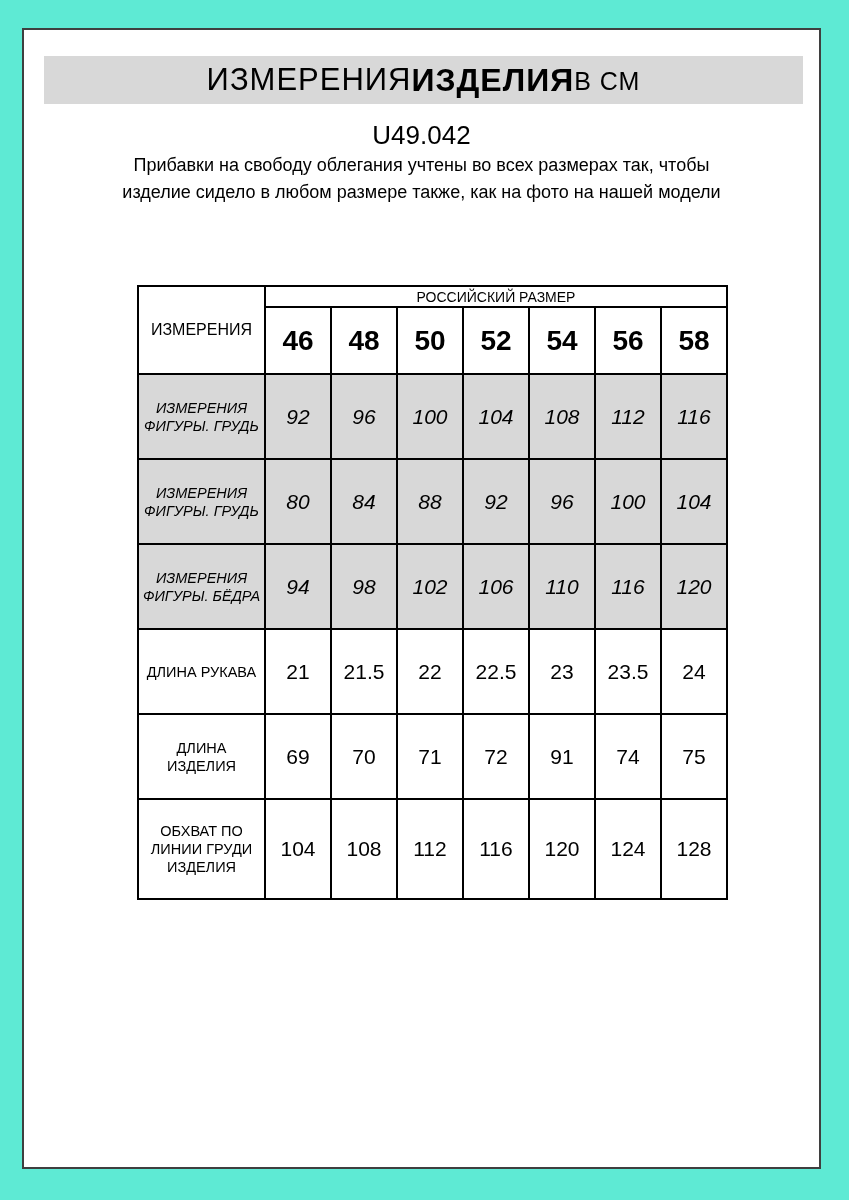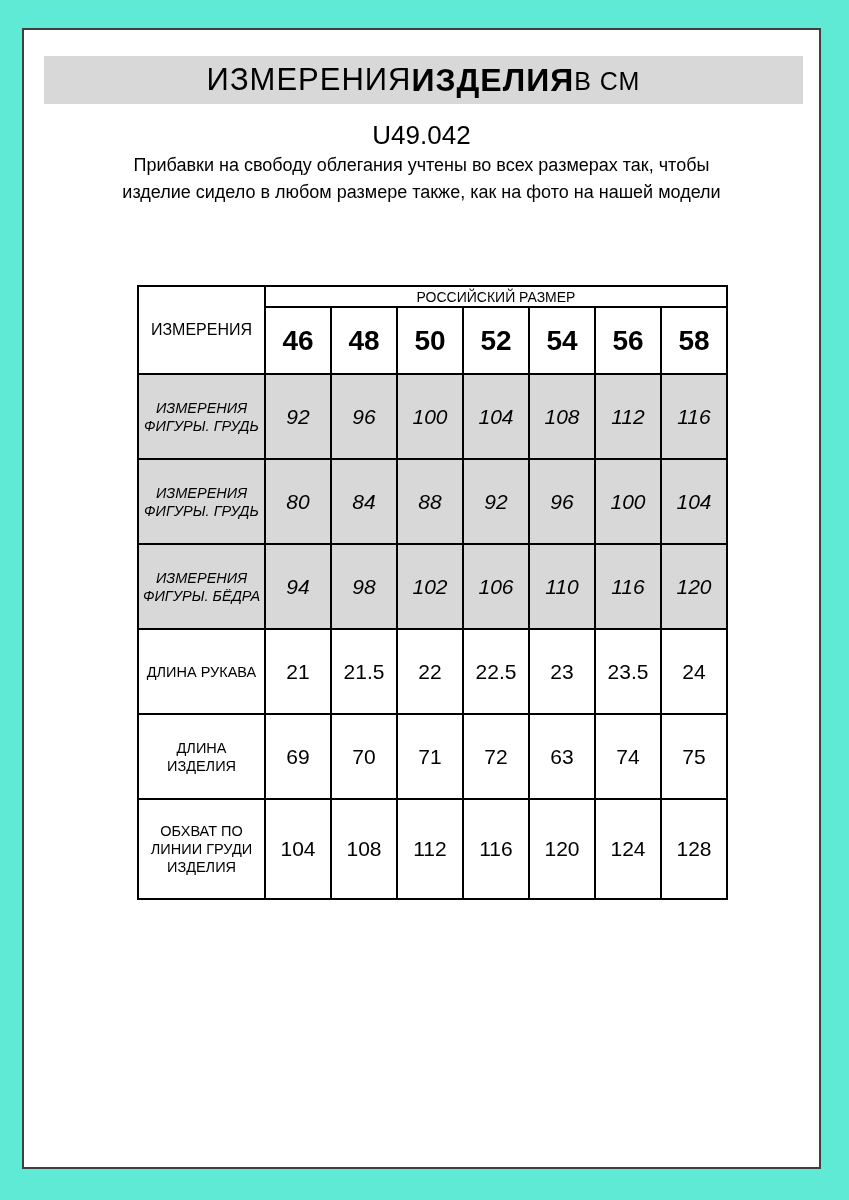--- a/index.html
+++ b/index.html
@@ -126,21 +126,21 @@
             <td>23</td>
             <td>23.5</td>
             <td>24</td>
           </tr>
           <tr class="row-garment">
             <td class="label-cell">ДЛИНА ИЗДЕЛИЯ</td>
             <td>69</td>
             <td>70</td>
             <td>71</td>
             <td>72</td>
-            <td>63</td>
+            <td>91</td>
             <td>74</td>
             <td>75</td>
           </tr>
           <tr class="row-garment">
             <td class="label-cell">ОБХВАТ ПО ЛИНИИ ГРУДИ ИЗДЕЛИЯ</td>
             <td>104</td>
             <td>108</td>
             <td>112</td>
             <td>116</td>
             <td>120</td>

